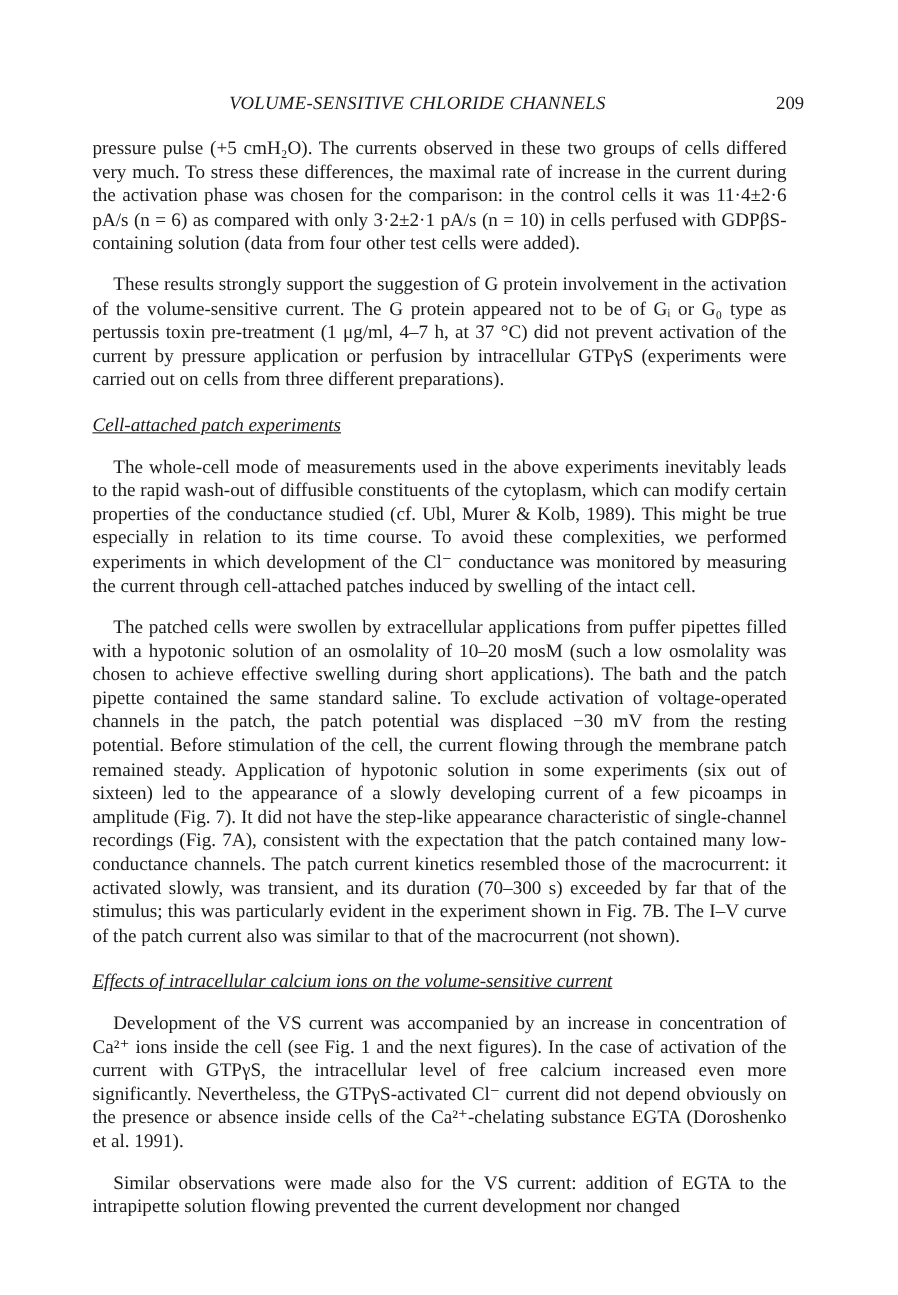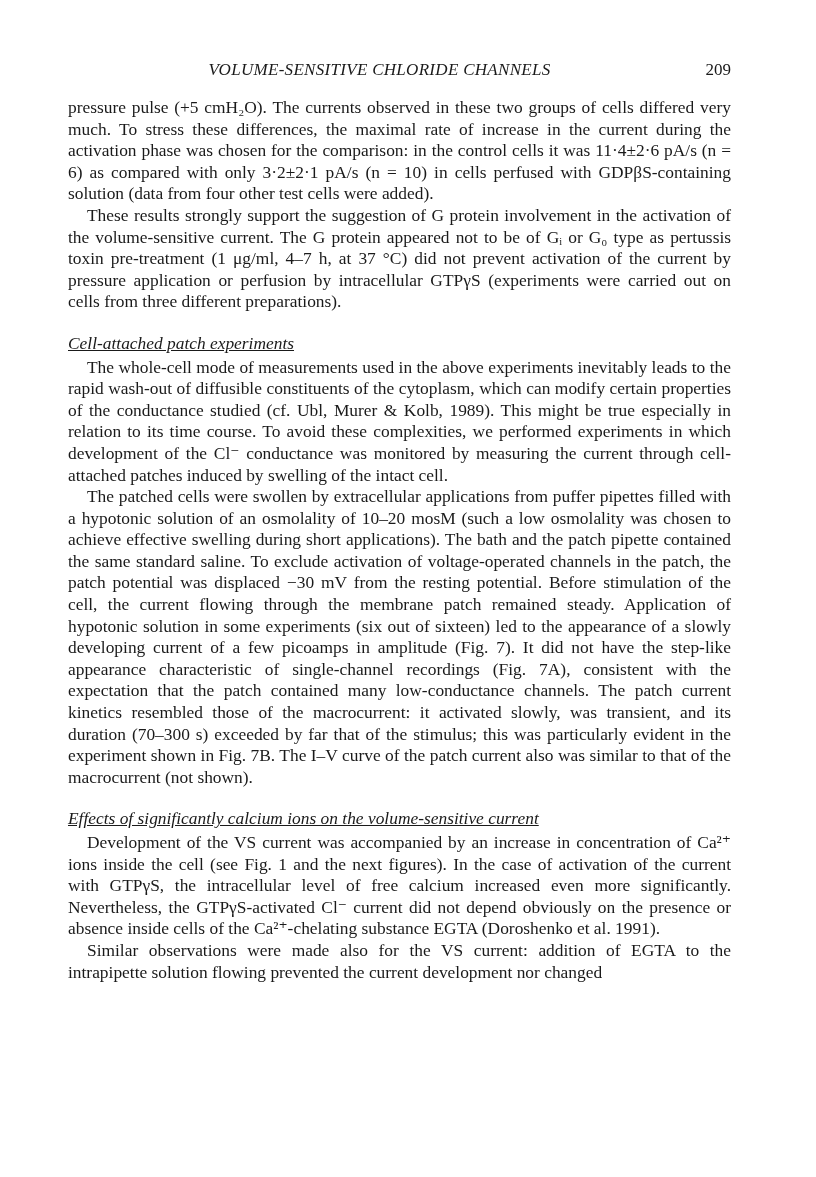--- a/index.html
+++ b/index.html
@@ -1,37 +1,37 @@
 <!DOCTYPE html>
 <html><head>
 <meta charset="utf-8">
 <style>
   html, body { margin: 0; padding: 0; background: #ffffff; }
   body { width: 816px; height: 1177px; position: relative; overflow: hidden;
          font-family: "Liberation Serif", "DejaVu Serif", serif; color: #1a1a1a; }
-  .page { position: absolute; left: 68px; top: 60px; width: 663px; }
+  .page { position: absolute; left: 68px; top: 84px; width: 663px; }
   .running-head { position: relative; height: 24px; font-size: 17px; }
   .running-title { position: absolute; left: 0; right: 0; text-align: center; font-style: italic; letter-spacing: 0.3px; padding-right: 40px; }
   .page-number { position: absolute; right: 0; top: 0; }
   .body { margin-top: 13px; font-size: 17.4px; line-height: 21.6px; text-align: justify; }
-  .body p { margin: 0; }
+  .body p { margin: 16px; }
   .indent { text-indent: 19px; }
   .section-heading { font-style: italic; margin-top: 20px !important; margin-bottom: 2px !important; text-decoration: underline; }
 </style>
 </head>
 <body>
 
 <div class="page">
   <div class="running-head">
     <span class="running-title">VOLUME-SENSITIVE CHLORIDE CHANNELS</span>
     <span class="page-number">209</span>
   </div>
   <div class="body">
     <p>pressure pulse (+5 cmH₂O). The currents observed in these two groups of cells differed very much. To stress these differences, the maximal rate of increase in the current during the activation phase was chosen for the comparison: in the control cells it was 11·4±2·6 pA/s (n = 6) as compared with only 3·2±2·1 pA/s (n = 10) in cells perfused with GDPβS-containing solution (data from four other test cells were added).</p>
     <p class="indent">These results strongly support the suggestion of G protein involvement in the activation of the volume-sensitive current. The G protein appeared not to be of Gᵢ or G₀ type as pertussis toxin pre-treatment (1 μg/ml, 4–7 h, at 37 °C) did not prevent activation of the current by pressure application or perfusion by intracellular GTPγS (experiments were carried out on cells from three different preparations).</p>
     <p class="section-heading">Cell-attached patch experiments</p>
     <p class="indent">The whole-cell mode of measurements used in the above experiments inevitably leads to the rapid wash-out of diffusible constituents of the cytoplasm, which can modify certain properties of the conductance studied (cf. Ubl, Murer &amp; Kolb, 1989). This might be true especially in relation to its time course. To avoid these complexities, we performed experiments in which development of the Cl⁻ conductance was monitored by measuring the current through cell-attached patches induced by swelling of the intact cell.</p>
     <p class="indent">The patched cells were swollen by extracellular applications from puffer pipettes filled with a hypotonic solution of an osmolality of 10–20 mosM (such a low osmolality was chosen to achieve effective swelling during short applications). The bath and the patch pipette contained the same standard saline. To exclude activation of voltage-operated channels in the patch, the patch potential was displaced −30 mV from the resting potential. Before stimulation of the cell, the current flowing through the membrane patch remained steady. Application of hypotonic solution in some experiments (six out of sixteen) led to the appearance of a slowly developing current of a few picoamps in amplitude (Fig. 7). It did not have the step-like appearance characteristic of single-channel recordings (Fig. 7A), consistent with the expectation that the patch contained many low-conductance channels. The patch current kinetics resembled those of the macrocurrent: it activated slowly, was transient, and its duration (70–300 s) exceeded by far that of the stimulus; this was particularly evident in the experiment shown in Fig. 7B. The I–V curve of the patch current also was similar to that of the macrocurrent (not shown).</p>
-    <p class="section-heading">Effects of significantly calcium ions on the volume-sensitive current</p>
+    <p class="section-heading">Effects of intracellular calcium ions on the volume-sensitive current</p>
     <p class="indent">Development of the VS current was accompanied by an increase in concentration of Ca²⁺ ions inside the cell (see Fig. 1 and the next figures). In the case of activation of the current with GTPγS, the intracellular level of free calcium increased even more significantly. Nevertheless, the GTPγS-activated Cl⁻ current did not depend obviously on the presence or absence inside cells of the Ca²⁺-chelating substance EGTA (Doroshenko et al. 1991).</p>
     <p class="indent">Similar observations were made also for the VS current: addition of EGTA to the intrapipette solution flowing prevented the current development nor changed</p>
   </div>
 </div>
 
 </body></html>

